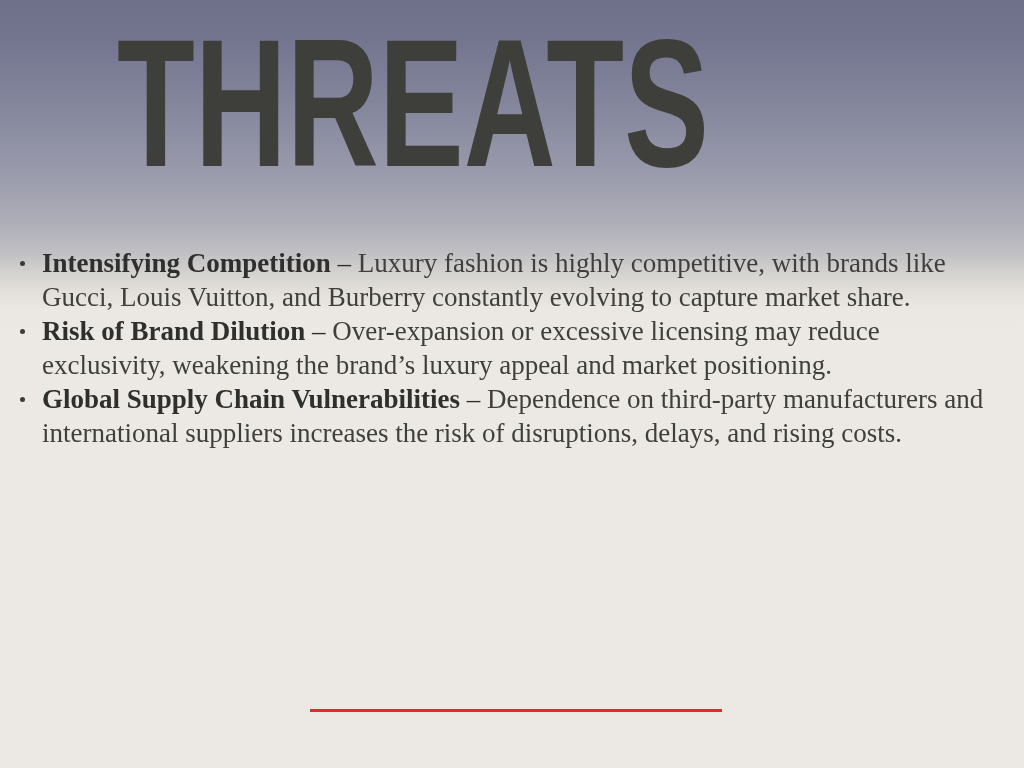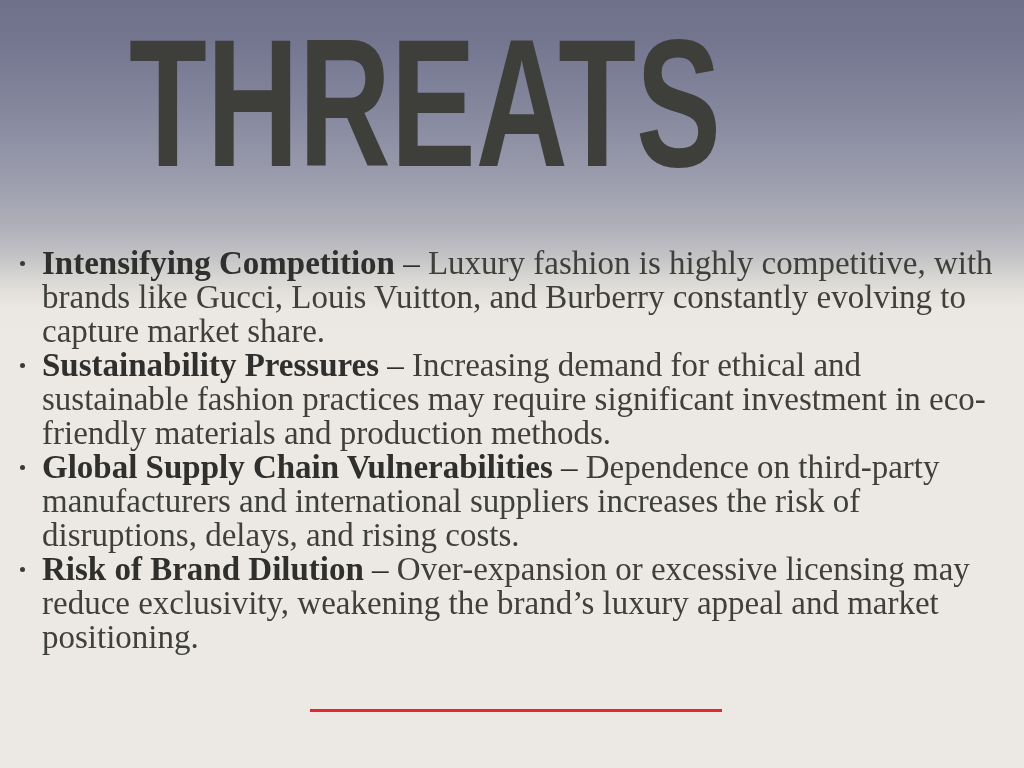--- a/index.html
+++ b/index.html
@@ -29,21 +29,21 @@
         #D6D4D1 275px,
         #E3E0DB 292px,
         #EBE8E3 310px,
         #ECE9E4 340px,
         #ECE9E4 768px);
     overflow: hidden;
   }
 
   .title-zone {
     position: absolute;
-    left: 12px;
+    left: 0;
     top: 0;
     width: 825px;
     height: 200px;
     display: flex;
     align-items: center;
     justify-content: center;
   }
 
   .slide-title {
     font-family: "Liberation Sans", sans-serif;
@@ -68,21 +68,21 @@
   ul.bullets {
     list-style: none;
     margin: 0;
     padding: 0;
   }
 
   ul.bullets li {
     position: relative;
     margin: 0;
     padding: 0 14px 0 42px;
-    font-size: 33px;
+    font-size: 27px;
     line-height: 34px;
     color: #3A3A38;
     text-align: left;
   }
 
   ul.bullets li .dot {
     position: absolute;
     left: 20px;
     top: 15px;
     width: 5px;
@@ -138,33 +138,29 @@
 
   <div class="body-zone">
     <ul class="bullets">
 
       <li>
         <span class="dot"></span>
         <span class="lead">Intensifying Competition</span><span class="dash"> – </span><span class="rest">Luxury fashion is highly competitive, with brands like Gucci, Louis Vuitton, and Burberry constantly evolving to capture market share.</span><span class="bold-tail"></span>
       </li>
 
 
+
       <li>
         <span class="dot"></span>
-        <span class="lead">Sustainability Pressures</span><span class="dash"> – </span><span class="rest">Increasing demand for ethical and sustainable fashion practices may require significant investment in eco-friendly materials and production methods.</span><span class="bold-tail"></span>
+        <span class="lead">Risk of Brand Dilution</span><span class="dash"> – </span><span class="rest">Over-expansion or excessive licensing may reduce exclusivity, weakening the brand’s luxury appeal and market positioning.</span><span class="bold-tail"></span>
       </li>
 
       <li>
         <span class="dot"></span>
         <span class="lead">Global Supply Chain Vulnerabilities</span><span class="dash"> – </span><span class="rest">Dependence on third-party manufacturers and international suppliers increases the risk of disruptions, delays, and rising costs.</span><span class="bold-tail"></span>
-      </li>
-
-      <li>
-        <span class="dot"></span>
-        <span class="lead">Risk of Brand Dilution</span><span class="dash"> – </span><span class="rest">Over-expansion or excessive licensing may reduce exclusivity, weakening the brand’s luxury appeal and market positioning.</span><span class="bold-tail"></span>
       </li>
 
 
     </ul>
   </div>
 
   <div class="divider-zone">
     <div class="red-rule"></div>
   </div>
 

